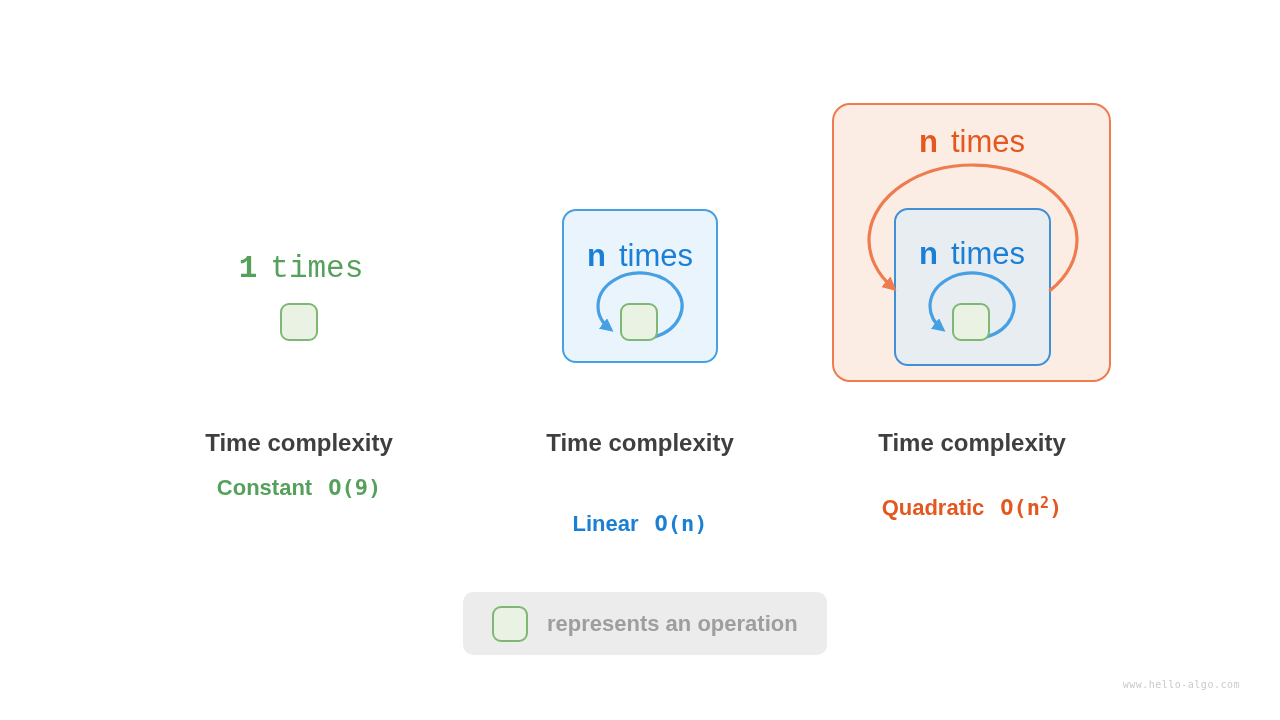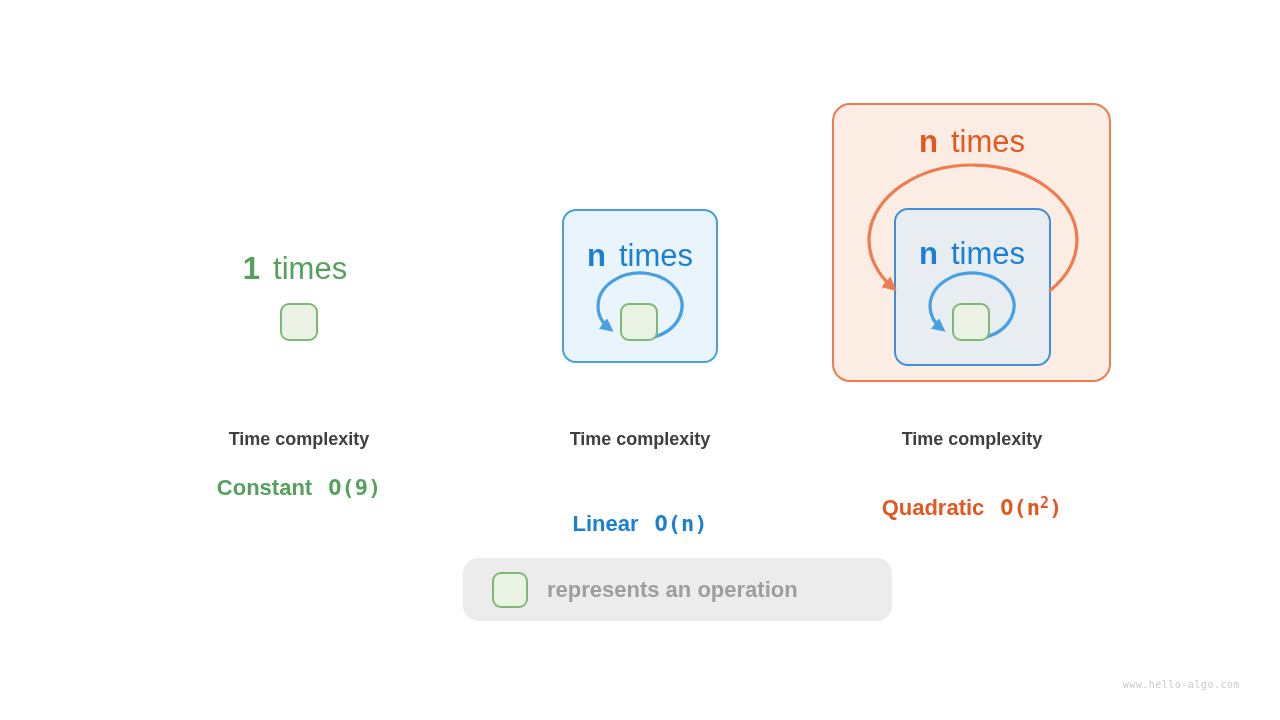--- a/index.html
+++ b/index.html
@@ -22,45 +22,45 @@
 
   
   .frame { position:absolute; }
   .frame.blue-frame   { border:2px solid var(--blue-border);       background:var(--blue-fill);       border-radius:14px; }
   .frame.blue-frame-inner { border:2px solid var(--blue-border-inner); background:var(--blue-fill-inner); border-radius:14px; }
   .frame.orange-frame { border:2px solid var(--orange-border);     background:var(--orange-fill);     border-radius:18px; }
 
   .loop-svg { position:absolute; overflow:visible; }
 
   
-  .caption { position:absolute; width:300px; text-align:center; font-size:18px; font-weight:700;
+  .caption { position:absolute; width:300px; text-align:center; font-size:24px; font-weight:700;
              color:var(--dark-text); white-space:nowrap; }
   .cx-line { position:absolute; width:300px; text-align:center; font-size:22px; font-weight:700; white-space:nowrap; }
   .cx-line.green  { color:var(--green-text); }
   .cx-line.blue   { color:var(--blue-text);margin-top:36px; }
   .cx-line.orange { color:var(--orange-text); }
   .cx-big-o { font-family:"DejaVu Sans Mono", monospace; font-weight:700; margin-left:16px; }
   .cx-big-o sup { font-size:15px; vertical-align:7px; }
 
   
-  .legend { position:absolute; left:463px; top:558px; width:429px; height:63px;
-            background:var(--legend-bg); border-radius:15px; display:flex; align-items:center; }
+  .legend { position:absolute; left:463px; top:592px; width:364px; height:63px;
+            background:var(--legend-bg); border-radius:10px; display:flex; align-items:center; }
   .legend .op-box { position:static; width:36px; height:36px; margin-left:29px; flex:0 0 auto; }
   .legend-text { margin-left:19px; font-size:22px; font-weight:700; color:var(--legend-text); white-space:nowrap; }
 
   
   .watermark { position:absolute; top:679px; right:40px; font-family:"DejaVu Sans Mono", monospace;
                font-size:10px; color:var(--watermark-text); letter-spacing:0.5px; }
 </style>
 </head>
 <body>
 
 <div class="canvas">
 
-  <div class="loop-label green" style="left:145px; top:251px;">
+  <div class="loop-label green" style="left:151px; top:251px;font-family:Liberation Mono, monospace;">
     <span class="num">1</span><span class="word">times</span>
   </div>
   <div class="op-box" style="left:280px; top:303px;"></div>
 
   <div class="frame blue-frame" style="left:562px; top:209px; width:156px; height:154px; z-index:1;"></div>
   <div class="loop-label blue" style="left:490px; top:238px; z-index:2;">
     <span class="num">n</span><span class="word">times</span>
   </div>
   <svg class="loop-svg" style="left:585px; top:260px; z-index:2;" width="110" height="92" viewBox="0 0 110 92">
     <defs>

